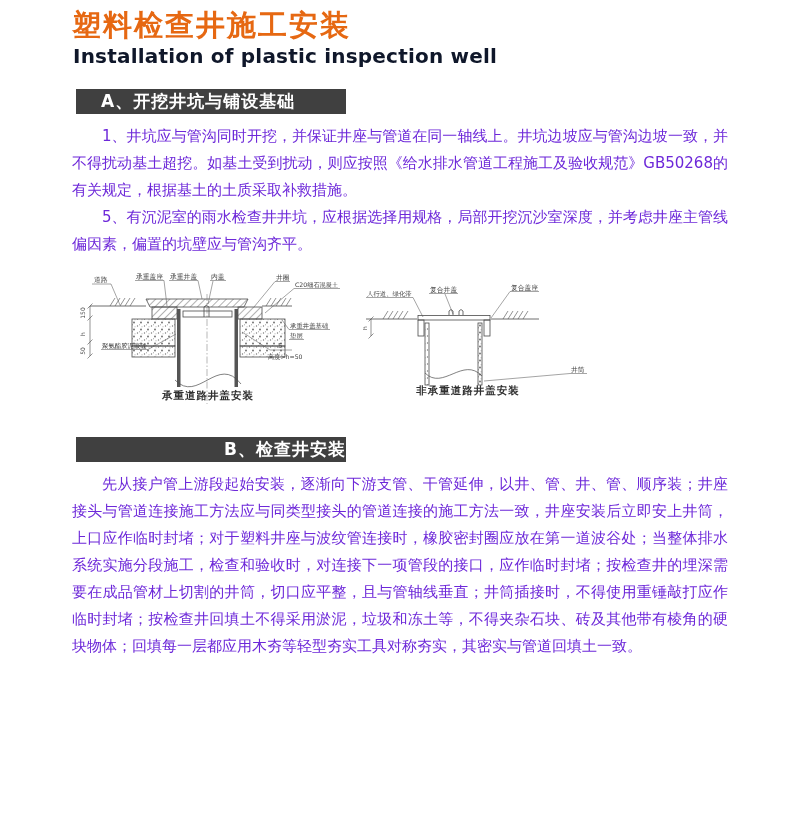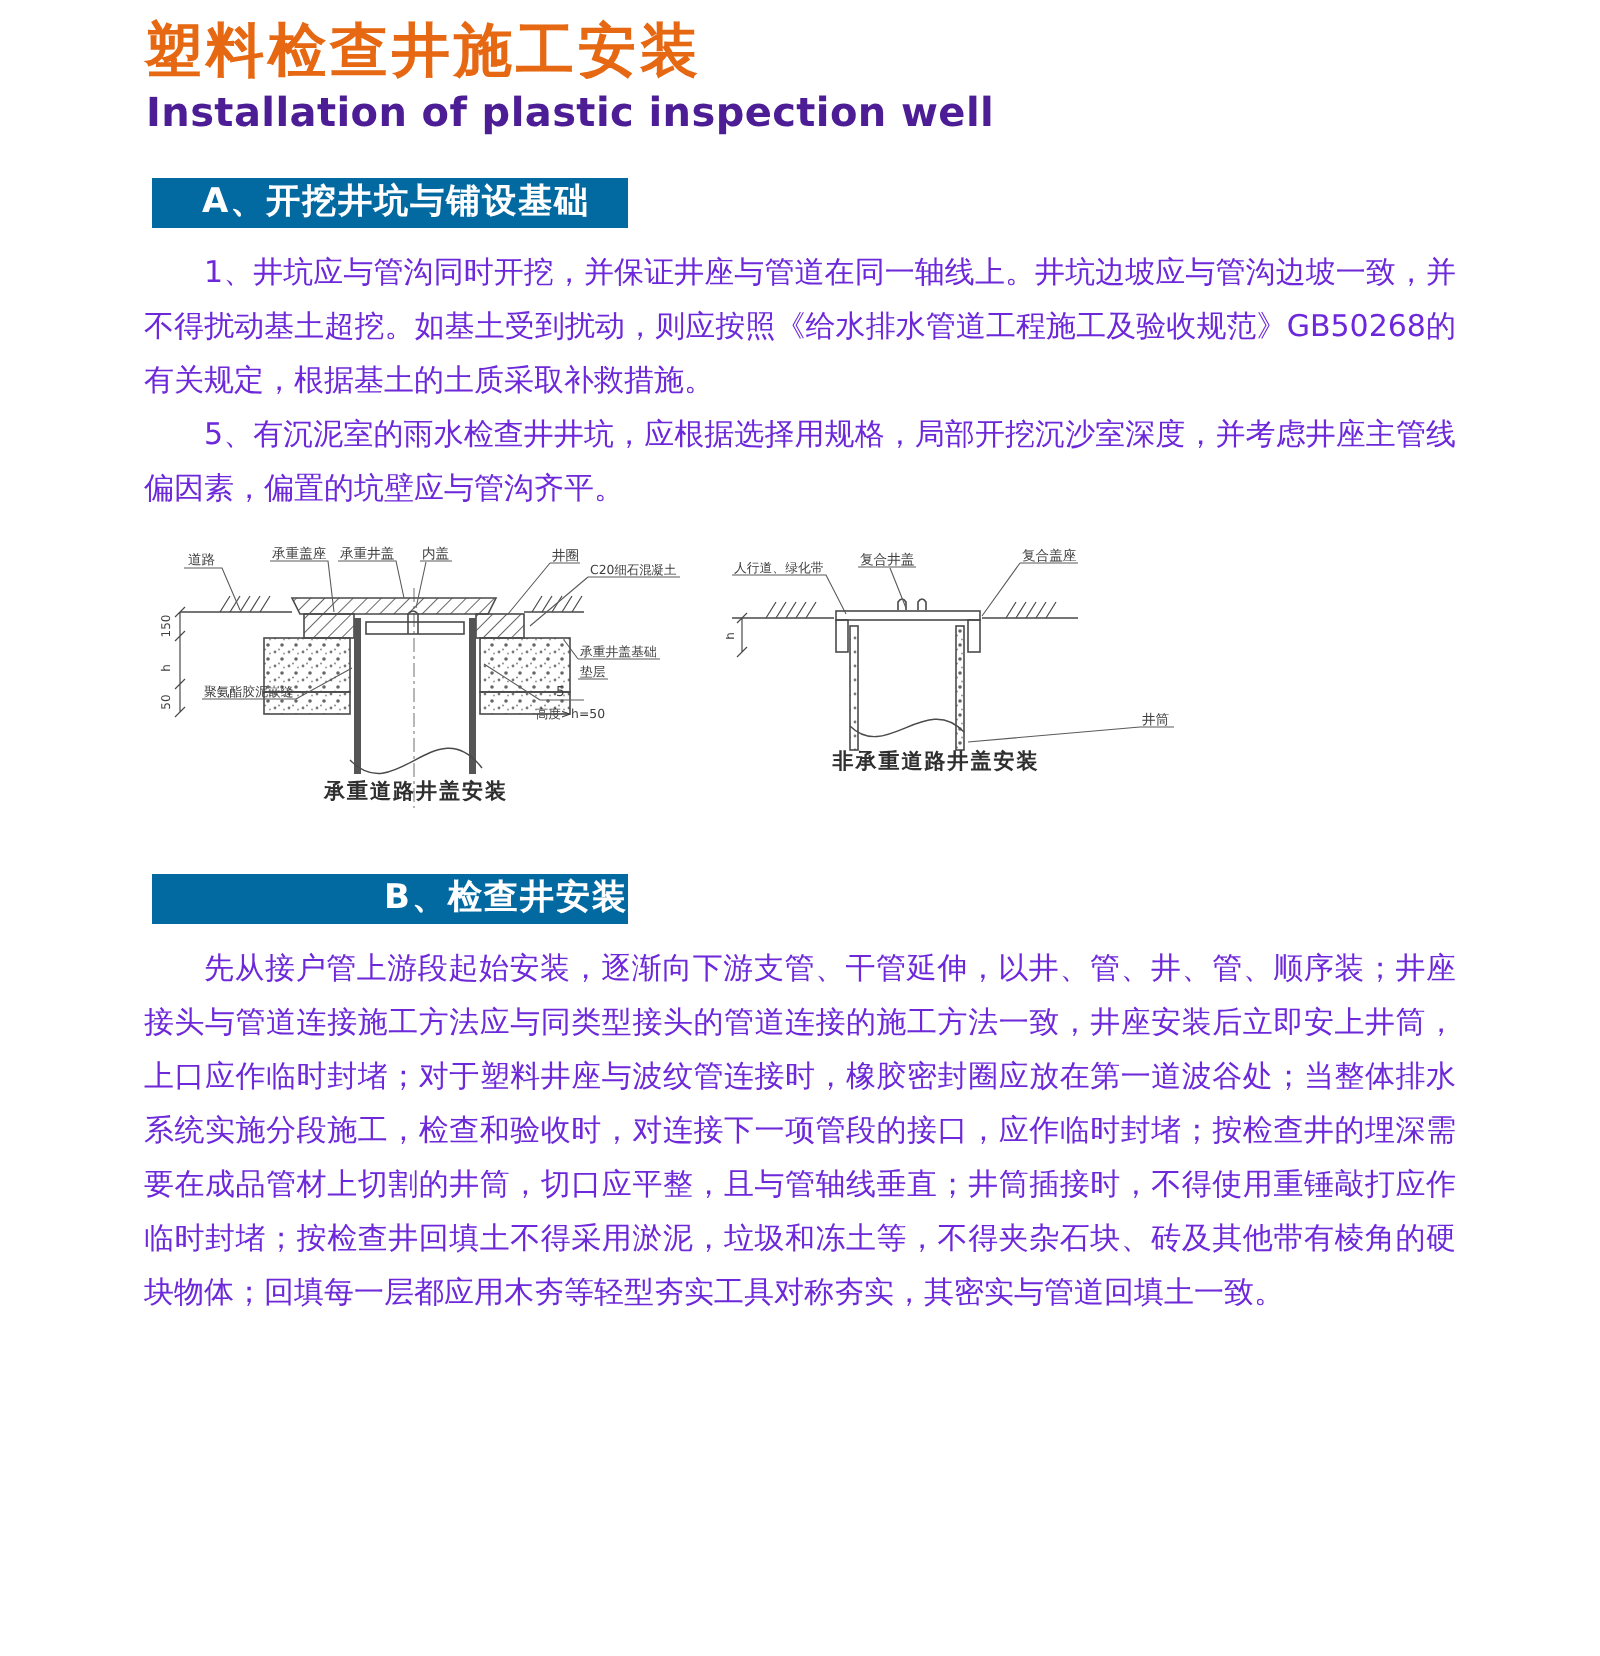--- a/index.html
+++ b/index.html
@@ -7,35 +7,35 @@
   .page{
     position:relative;width:800px;height:828px;margin:0 auto;background:#ffffff;
     font-family:"DejaVu Sans","Liberation Sans",sans-serif;color:#3c3c3c;overflow:hidden;border-radius:30px;
   }
   .title-cn{
     margin:0;padding:8px 0 0 72px;font-size:29px;line-height:34px;font-weight:bold;
     color:#e66812;letter-spacing:2px;
   }
   .title-en{
     margin:0;padding:2px 0 0 73px;font-size:20px;line-height:24px;font-weight:bold;
-    color:#4c1d95;letter-spacing:0.2px;
+    color:#0f172a;letter-spacing:0.2px;
   }
   .sec-head{
-    margin:21px 0 0 76px;width:238px;height:25px;box-sizing:border-box;
-    background:#0369a1;color:#ffffff;font-size:17px;font-weight:bold;
+    margin:21px 0 0 76px;width:270px;height:25px;box-sizing:border-box;
+    background:#404040;color:#ffffff;font-size:17px;font-weight:bold;
     line-height:25px;padding-left:25px;letter-spacing:1px;
   }
   .sec-head.b{margin-top:27px;text-align:right;}
   .body-text{margin:9px 72px 0 72px;}
   .body-text p{
     margin:0;font-size:15px;line-height:27px;text-align:justify;
     text-indent:2em;color:#6d28d9;
   }
   .figures{
-    margin:10px 0 0 80px;display:flex;align-items:flex-start;gap:8px;
+    margin:10px 0 0 80px;display:flex;align-items:center;gap:8px;
   }
   .fig{display:block;}
   .fig text{font-family:"DejaVu Sans","Liberation Sans",sans-serif;fill:#3f3f3f;}
   .fig .cap{font-weight:bold;fill:#2f2f2f;}
 </style>
 </head>
 <body>
 
 <div class="page">
 

